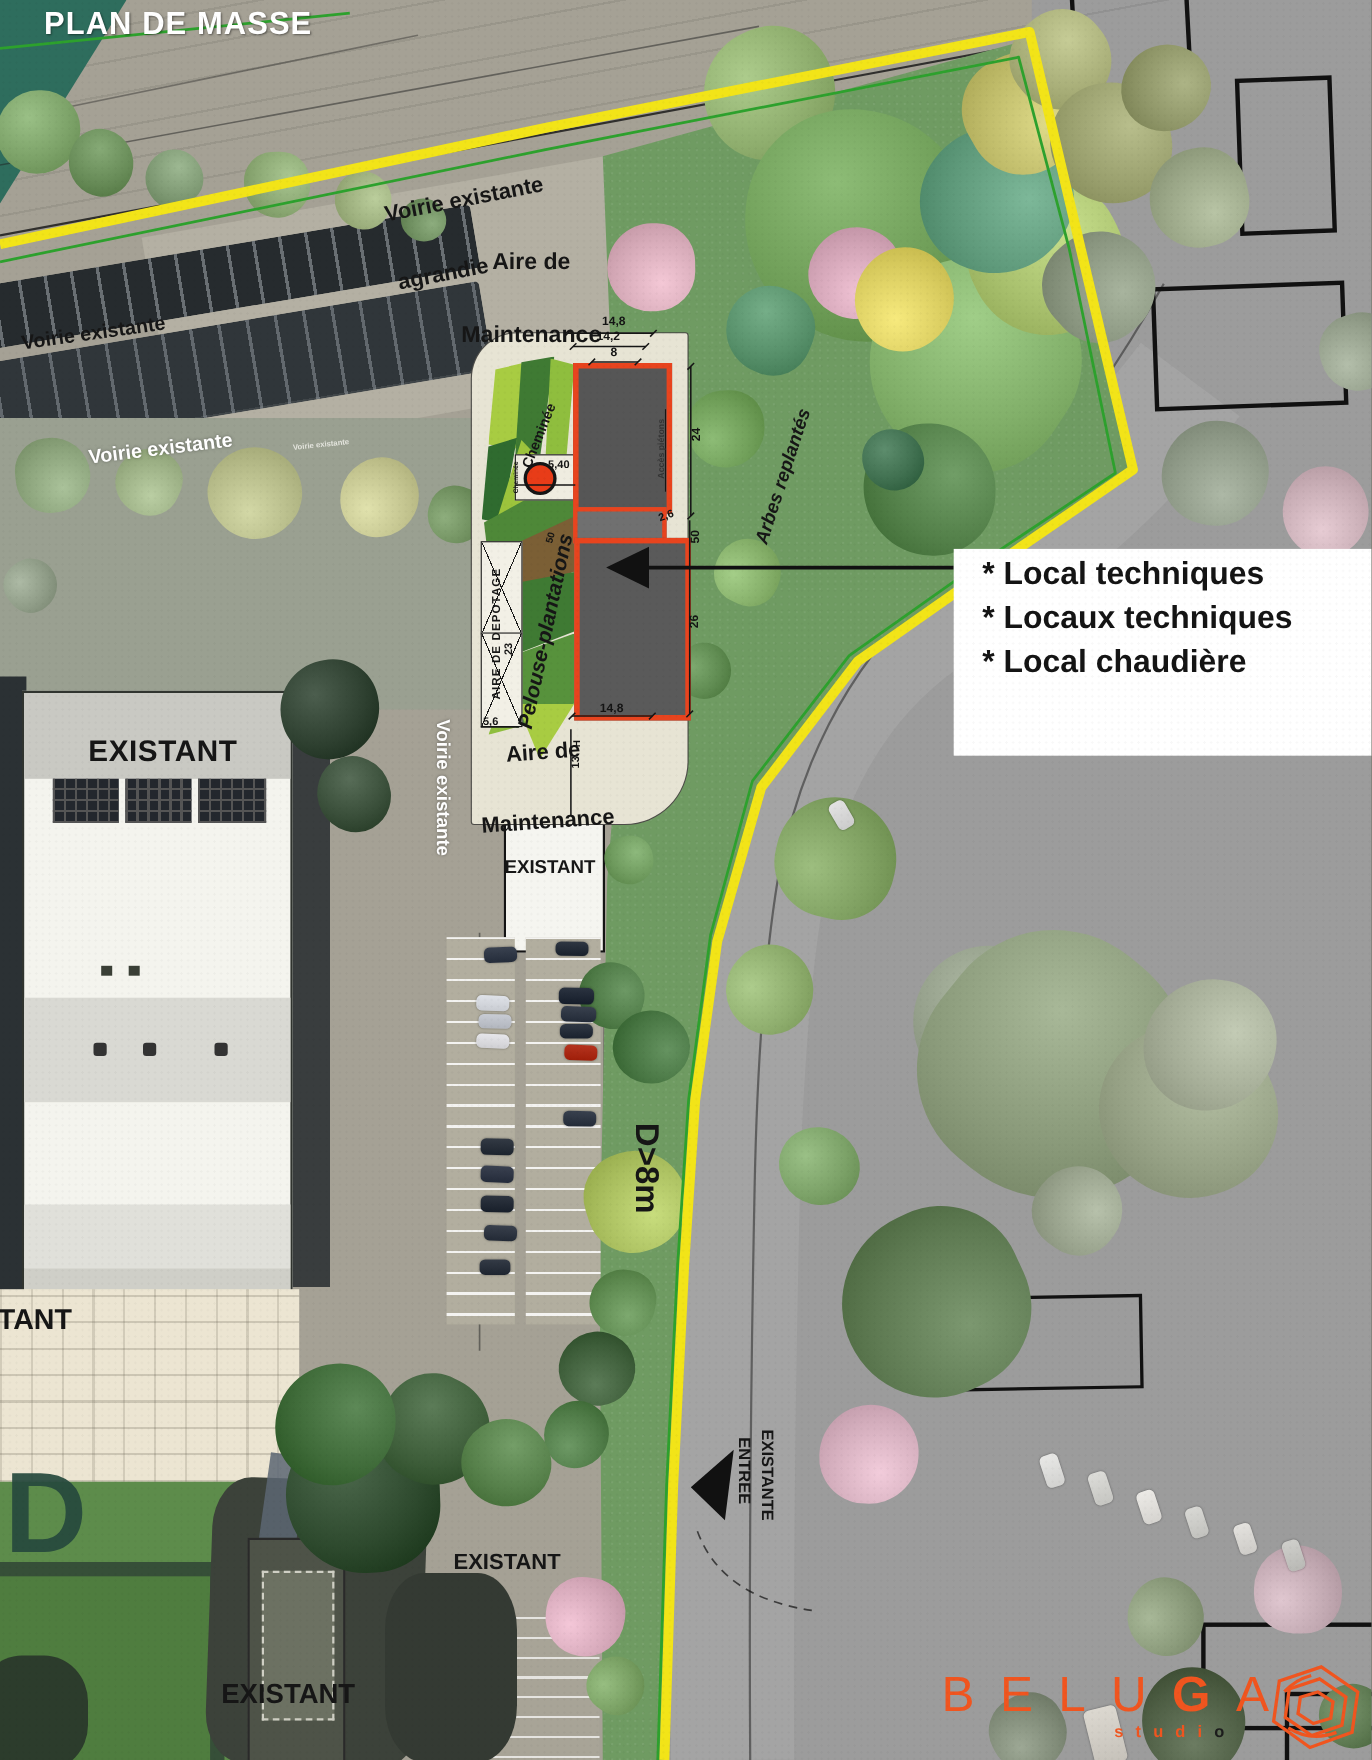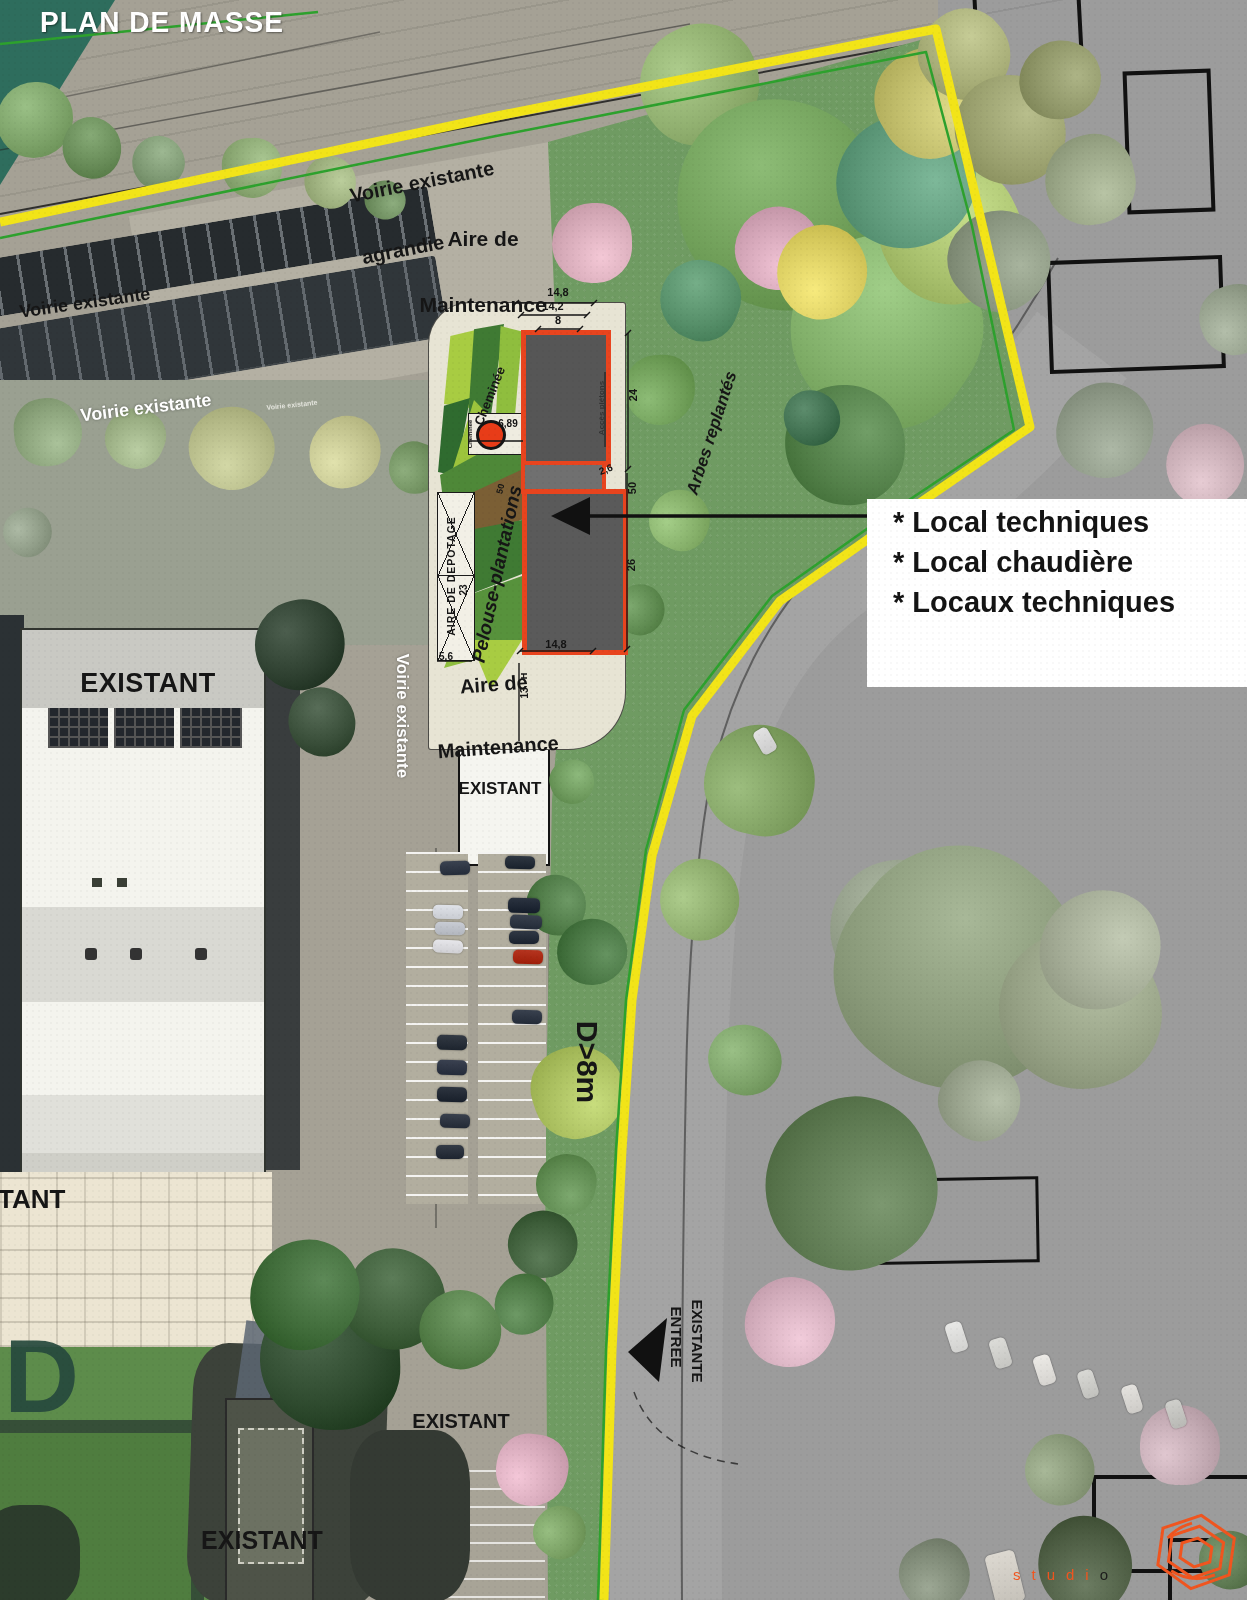--- a/index.html
+++ b/index.html
@@ -15,21 +15,21 @@
   #callout .head{white-space:pre;text-align:center;margin-top:12px;font-size:33px;font-weight:bold;
                  color:#f0521e;letter-spacing:.5px;}
   #callout .item{white-space:pre;margin-left:26px;margin-top:7px;font-size:29px;font-weight:bold;color:#141414;}
   
   #title{position:absolute;left:40px;top:6px;font-size:29px;font-weight:bold;color:#ffffff;
          letter-spacing:1px;transform:scaleX(.97);transform-origin:left top;
          text-shadow:1px 1px 2px rgba(0,0,0,.45);}
   
   #logo-word{position:absolute;left:856px;top:1514px;font-size:45px;font-weight:normal;color:#f0551f;letter-spacing:23px;}
   #logo-word b{font-weight:bold;}
-  #logo-sub{position:absolute;left:1013px;top:1566px;font-size:15px;font-weight:normal;color:#f0551f;letter-spacing:11px;}
+  #logo-sub{position:absolute;left:1013px;top:1566px;font-size:15px;font-weight:bold;color:#f0551f;letter-spacing:11px;}
   #logo-sub .blk{color:#1c1c1c;}
   .grain{position:absolute;inset:0;background-image:radial-gradient(rgba(0,0,0,.05) 1px,transparent 1.2px);
          background-size:6px 6px;opacity:.55;pointer-events:none;}
 </style>
 </head>
 <body>
 
 <div id="stage">
 
   <div class="abs" style="inset:0;background:#9c9c9c;
@@ -318,33 +318,34 @@
   <div class="lab" style="left:4px;top:1322px;font-size:104px;color:#26493d;opacity:.92;">D</div>
 
   <div class="lab ctr dim" style="left:558px;top:293px;">14,8</div>
   <div class="lab ctr dim" style="left:553px;top:307px;">14,2</div>
   <div class="lab ctr dim" style="left:558px;top:321px;">8</div>
   <div class="lab ctr dim" style="left:634px;top:395px;transform:translate(-50%,-50%) rotate(-90deg);">24</div>
   <div class="lab ctr dim" style="left:633px;top:488px;transform:translate(-50%,-50%) rotate(-90deg);">50</div>
   <div class="lab ctr dim" style="left:606px;top:470px;font-size:10px;transform:translate(-50%,-50%) rotate(-20deg);">2,6</div>
   <div class="lab ctr dim" style="left:632px;top:565px;transform:translate(-50%,-50%) rotate(-90deg);">26</div>
   <div class="lab ctr dim" style="left:556px;top:645px;">14,8</div>
-  <div class="lab ctr dim" style="left:508px;top:424px;font-size:10px;">6,89</div>
+  <div class="lab ctr dim" style="left:508px;top:424px;font-size:10px;">5,40</div>
   <div class="lab ctr dim" style="left:446px;top:657px;font-size:10px;">5,6</div>
   <div class="lab ctr dim" style="left:464px;top:590px;font-size:10px;transform:translate(-50%,-50%) rotate(-90deg);">23</div>
   <div class="lab ctr dim" style="left:525px;top:693px;font-size:10px;transform:translate(-50%,-50%) rotate(-90deg);">13</div>
   <div class="lab ctr dim" style="left:525px;top:676px;font-size:9px;transform:translate(-50%,-50%) rotate(-90deg);">H</div>
   <div class="lab ctr dim" style="left:501px;top:489px;font-size:9px;transform:translate(-50%,-50%) rotate(-75deg);">50</div>
 
   <div id="callout">
     <div class="item">* Local techniques</div>
+    <div class="item">* Locaux techniques</div>
     <div class="item">* Local chaudière</div>
-    <div class="item">* Locaux techniques</div>
-  </div>
-
+  </div>
+
+  <div id="logo-word"><span>BELU</span><b>G</b><span>A</span></div>
   <div id="logo-sub"><span>studi</span><span class="blk">o</span></div>
   <svg class="abs" style="left:1150px;top:1512px;" width="92" height="80" viewBox="0 0 92 80">
     <g fill="none" stroke="#f0551f" stroke-width="3" transform="rotate(8 46 40)">
       <polygon points="46,3 82,21 82,58 46,77 10,58 10,21"></polygon>
       <polygon points="46,14 72,27 72,53 46,66 20,53 20,27"></polygon>
       <polygon points="46,26 61,33 61,48 46,55 31,48 31,33"></polygon>
       <path d="M24,62 Q46,72 68,60"></path>
       <path d="M16,30 Q24,18 38,12"></path>
     </g>
   </svg>

